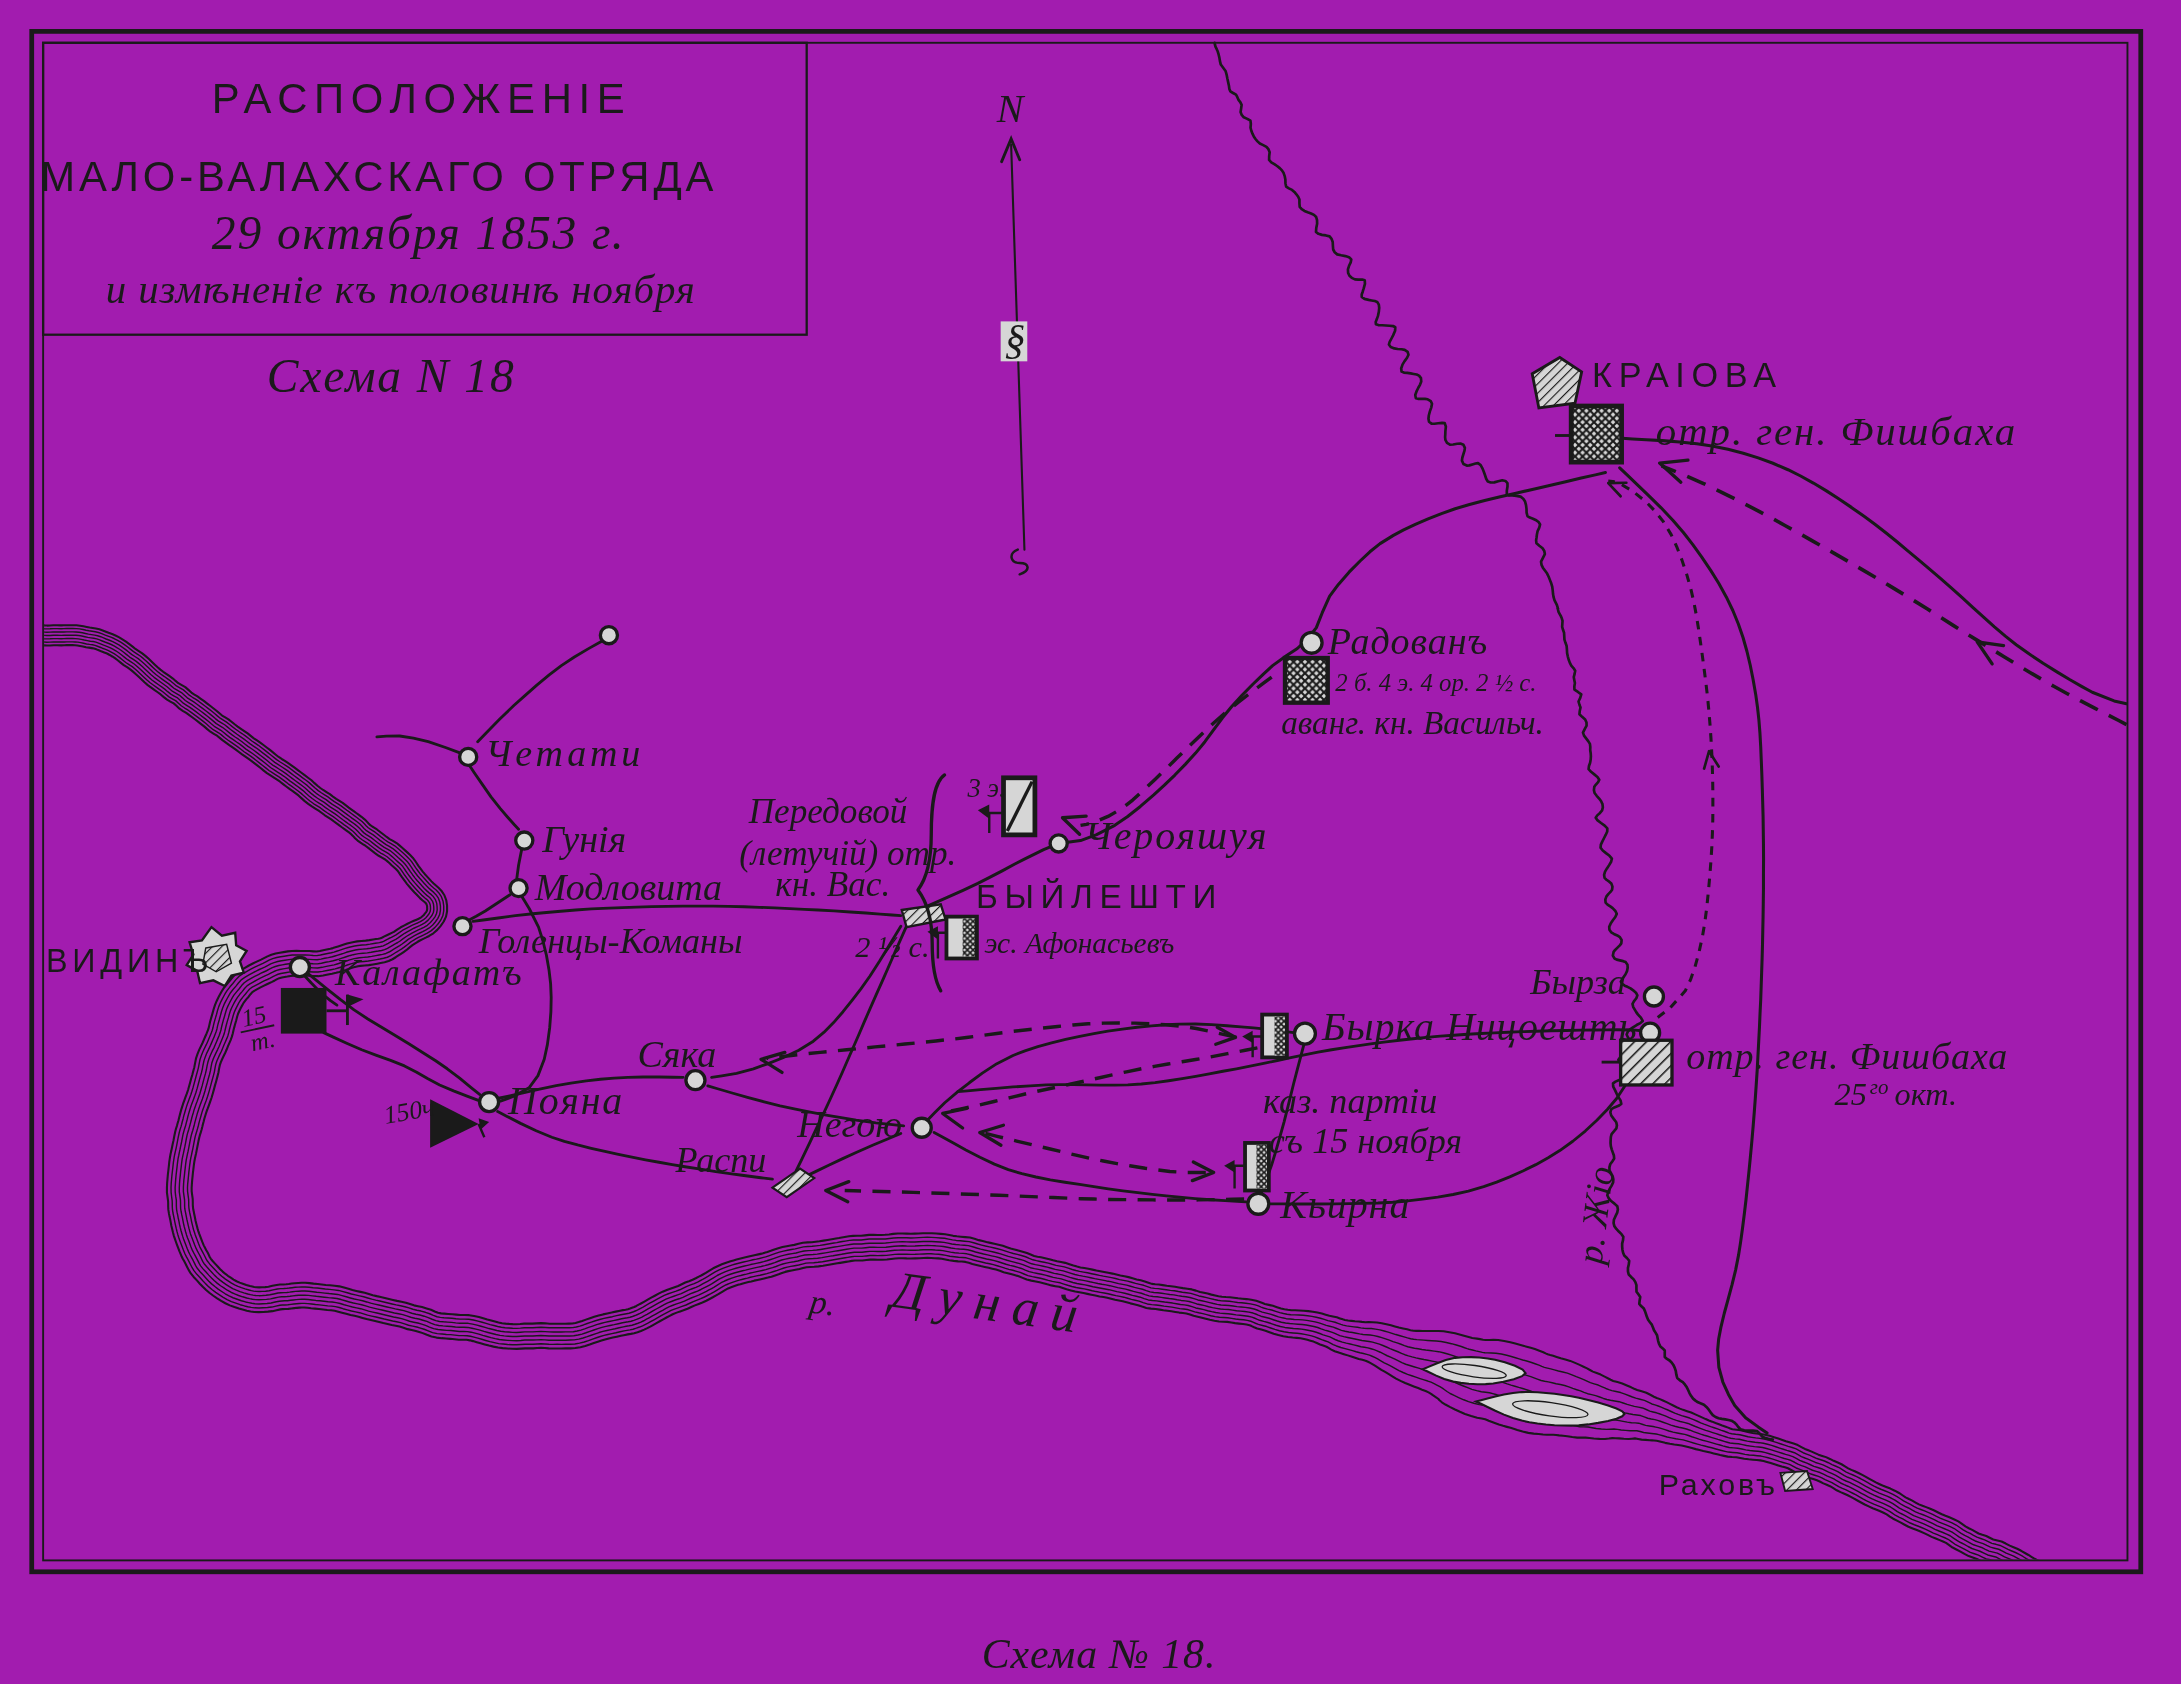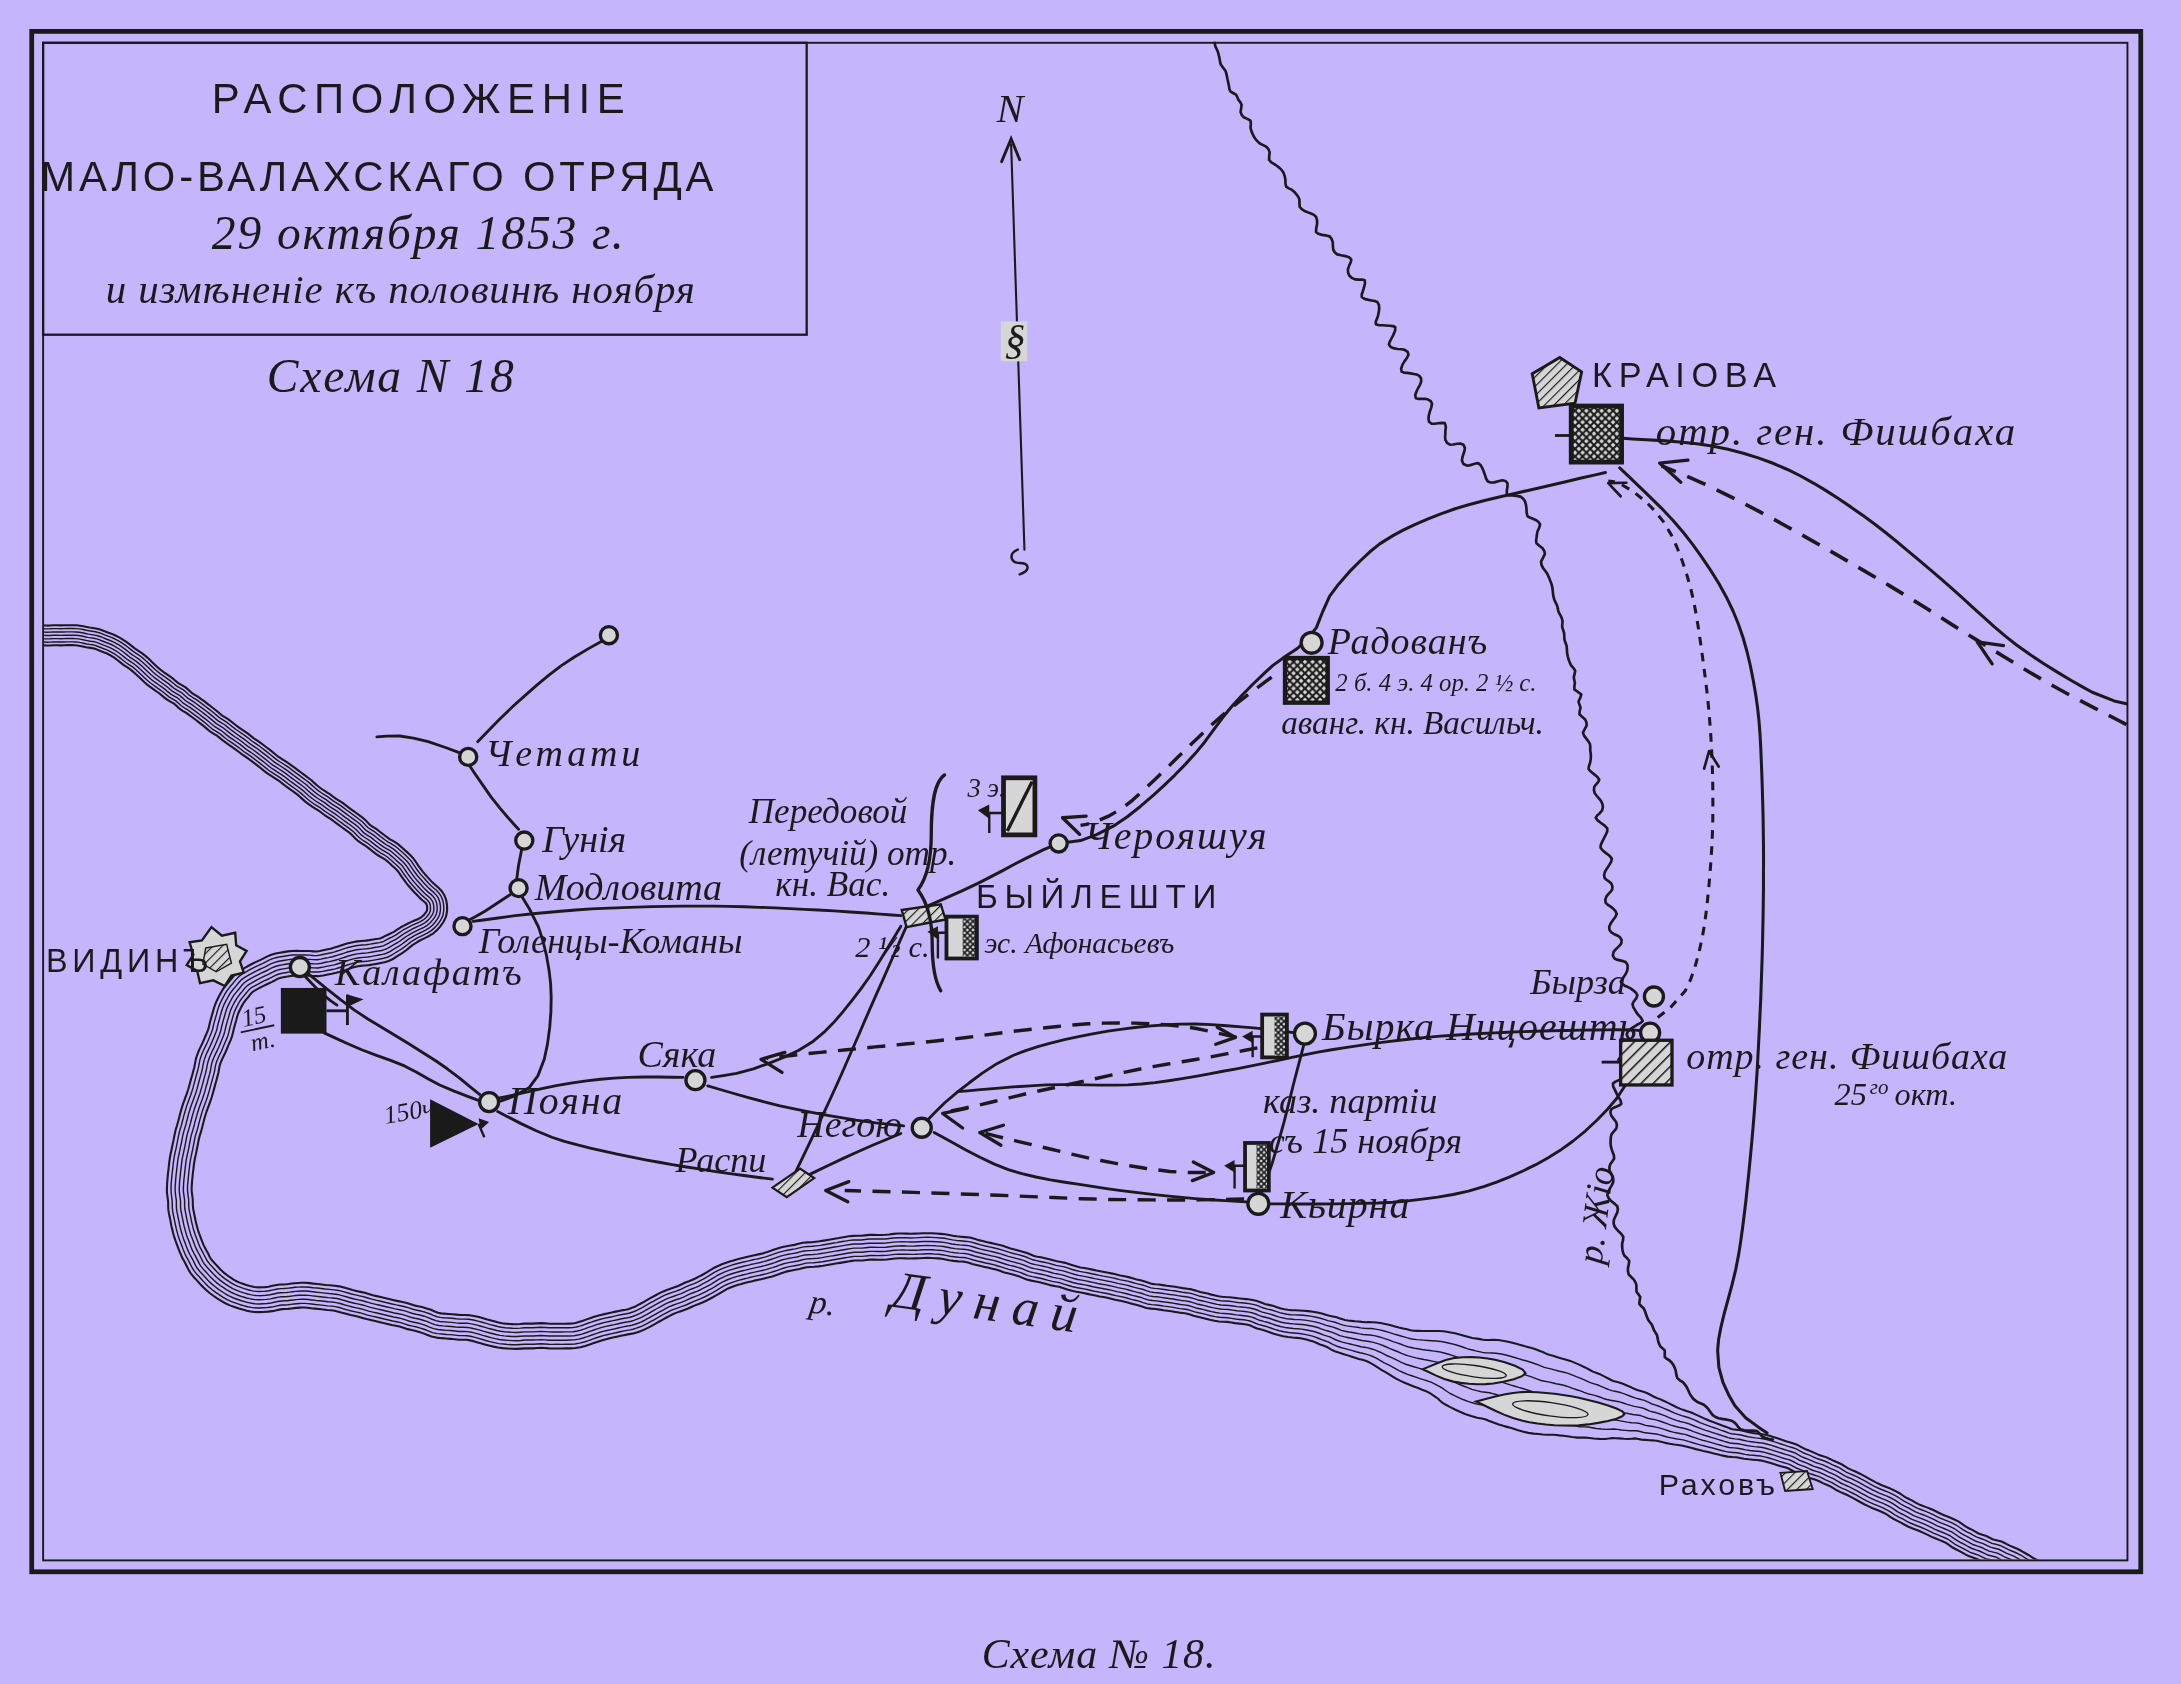--- a/index.html
+++ b/index.html
@@ -1,16 +1,16 @@
 <!DOCTYPE html>
 <html style="font-size:15px"><head>
 <meta charset="utf-8">
 <style>
   html,body { margin:0; padding:0; background:#d7d7d7; }
-  #page { width:2182px; height:1684px; background:#c4b5fd; position:relative; }
+  #page { width:2182px; height:1684px; background:#a21caf; position:relative; }
   svg { display:block; }
 </style>
 </head>
 <body>
 <div id="page">
 <svg width="2182" height="1684" viewBox="0 0 2294 1771">
 <defs>
 <pattern id="hatch" width="9" height="9" patternTransform="rotate(45)" patternUnits="userSpaceOnUse">
   <rect width="9" height="9" fill="#d6d6d6"></rect>
   <line x1="0" y1="0" x2="0" y2="9" stroke="#1a1a1a" stroke-width="3.2"></line>

